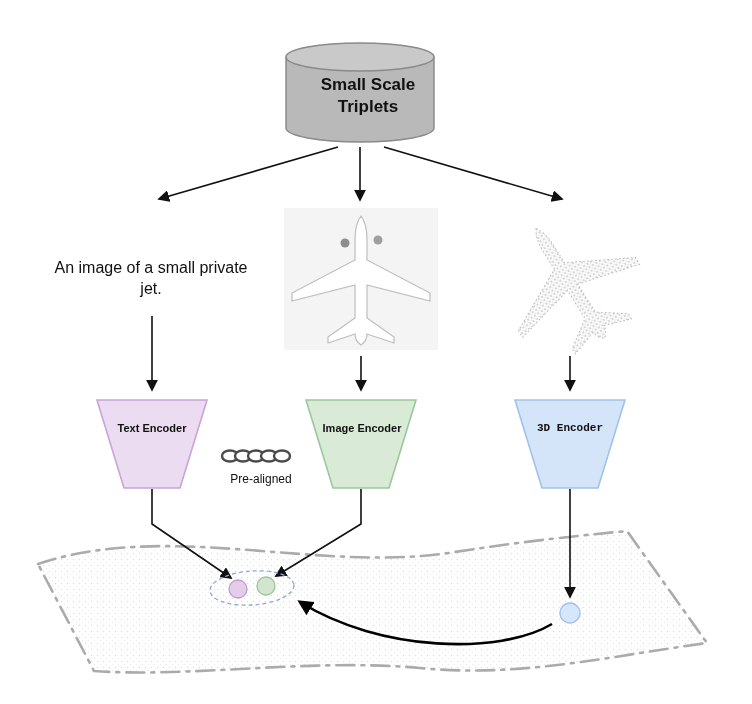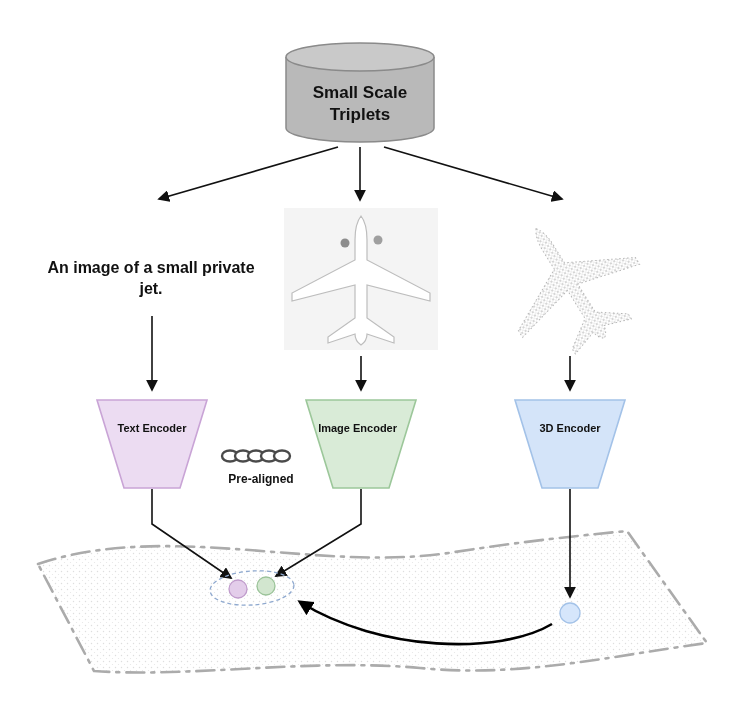--- a/index.html
+++ b/index.html
@@ -19,29 +19,28 @@
     position: absolute;
     left: 0;
     top: 0;
   }
   .lbl {
     position: absolute;
     text-align: center;
     color: #111111;
     line-height: 1.32;
     z-index: 5;
-    font-weight: bold;
   }
   .lbl.bold { font-weight: bold; }
-  .db-label     { left: 296px; top: 74px;  width: 128px; font-size: 17px; margin-top: 8px; }
+  .db-label     { left: 304px; top: 74px;  width: 128px; font-size: 17px; }
   .caption      { left: 45px;  top: 257px; width: 212px; font-size: 16px; }
   .enc-label    { top: 421px;  width: 90px; font-size: 11px; }
   .enc-label.text  { left: 107px; }
-  .enc-label.image { left: 307px; text-align: right; }
-  .enc-label.threed{ left: 525px; }
+  .enc-label.image { left: 317px; }
+  .enc-label.threed{ left: 525px; font-family: Liberation Mono, monospace; }
   .prealigned   { left: 208px; top: 472px; width: 106px; font-size: 12px; }
 </style>
 </head>
 <body>
 
 <div class="canvas">
 
   <svg class="layer" width="752" height="704" viewBox="0 0 752 704">
     <defs>
       <marker id="arrow" viewBox="0 0 10 10" refX="8.5" refY="5" markerWidth="7.5" markerHeight="7.5" orient="auto-start-reverse">

